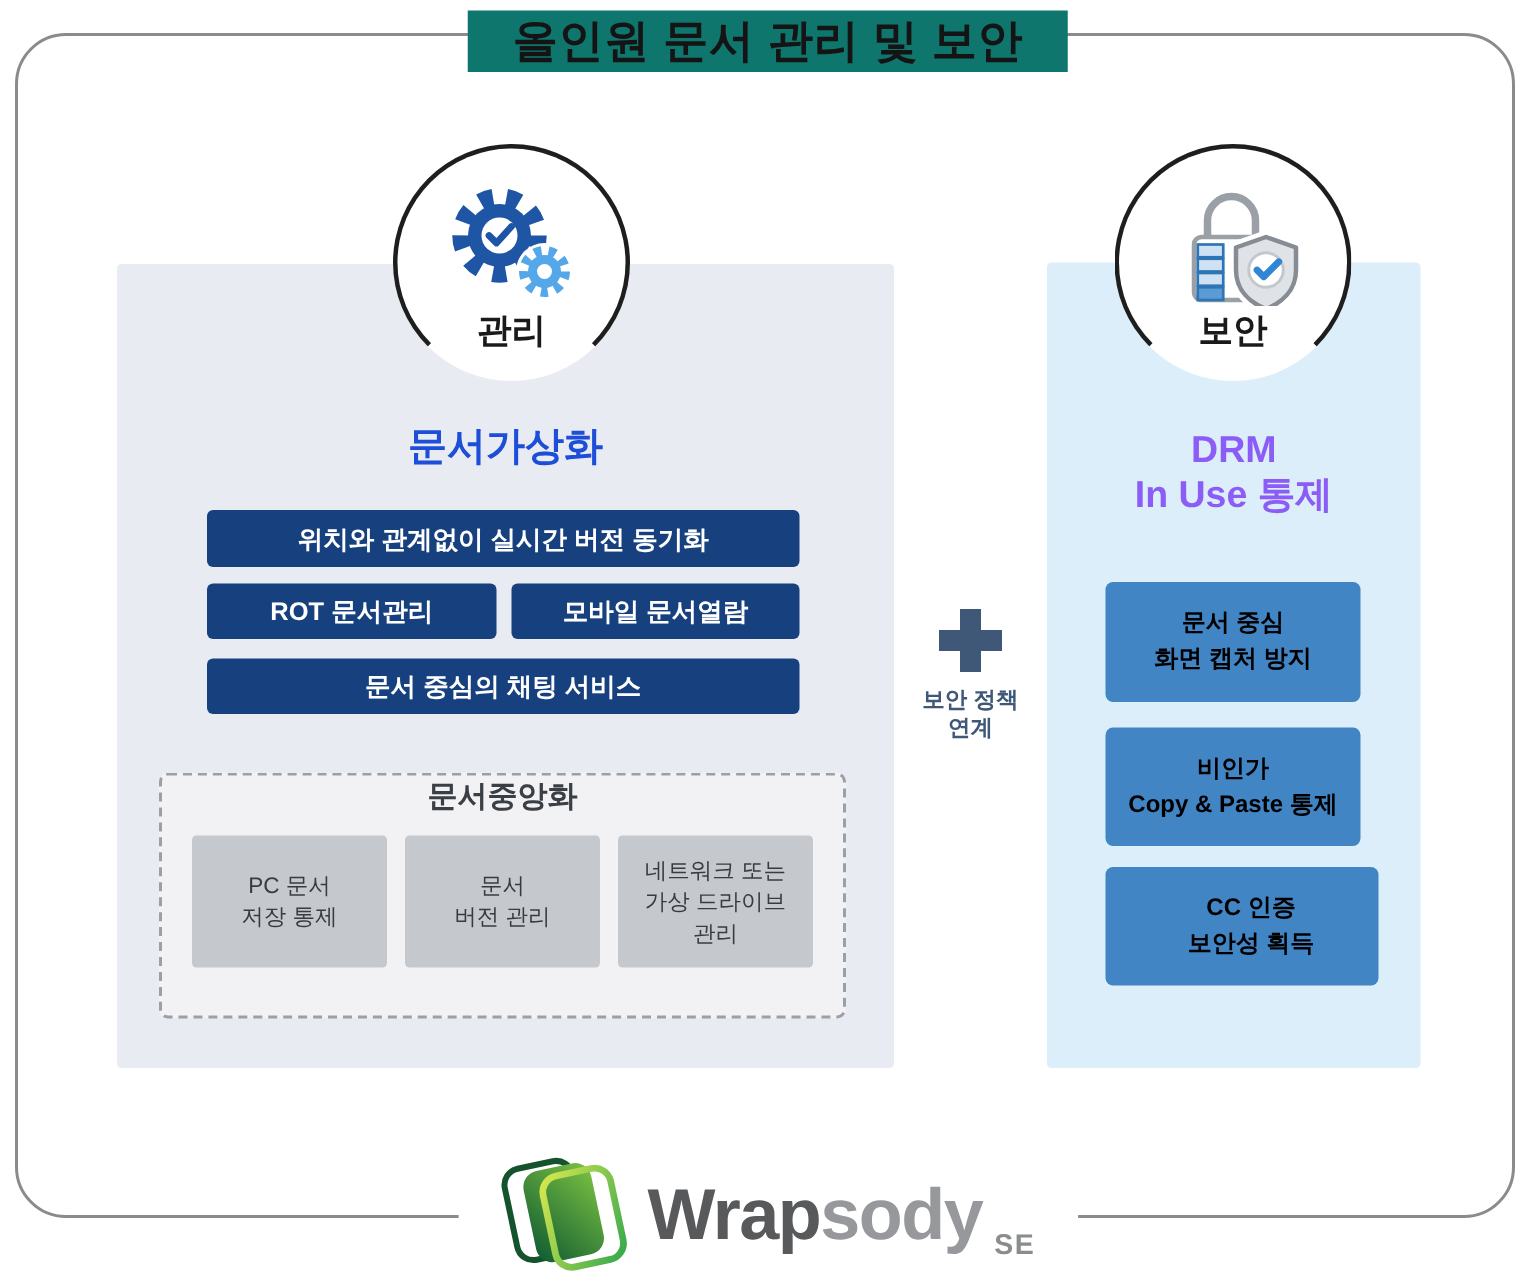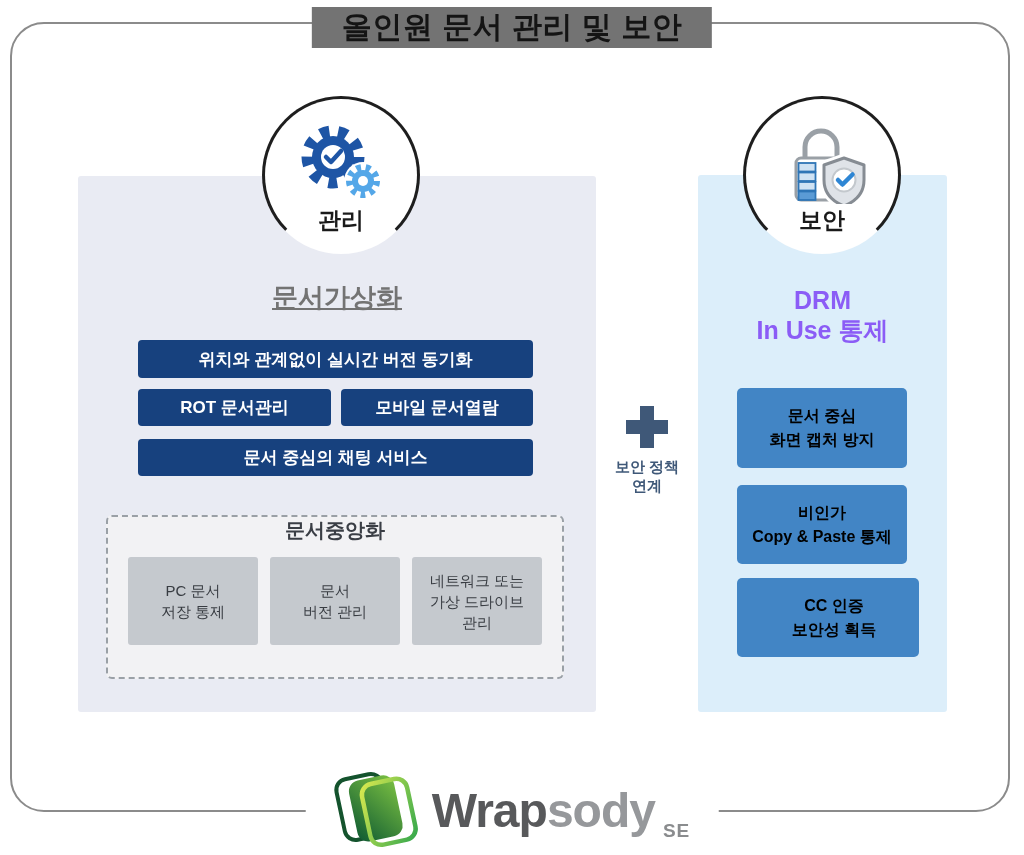--- a/index.html
+++ b/index.html
@@ -6,40 +6,40 @@
   body{
     width:1024px;height:855px;position:relative;overflow:hidden;
     background:#ffffff;font-family:"Liberation Sans",sans-serif;
   }
   .frame{
     position:absolute;left:10px;top:22px;width:1000px;height:790px;
     border:2px solid #8b8b8b;border-radius:34px;box-sizing:border-box;
   }
   .page-title{
     position:absolute;top:7px;left:50%;transform:translateX(-50%);
-    background:#737373;padding:0 30px;white-space:nowrap;
+    background:#0f766e;padding:0 30px;white-space:nowrap;
     font-size:30px;font-weight:bold;color:#141414;letter-spacing:.5px;
   }
   .panel{position:absolute;border-radius:3px;}
   .panel-left{left:78px;top:176px;width:518px;height:536px;background:#e9ebf3;}
   .panel-right{left:698px;top:175px;width:249px;height:537px;background:#dceefa;}
 
   .circle{
     position:absolute;width:158px;height:158px;border-radius:50%;
     background:#ffffff;border:3px solid #1e1e1e;border-bottom-color:transparent;
     box-sizing:border-box;display:flex;flex-direction:column;align-items:center;
   }
   .circle-left{left:262px;top:96px;}
   .circle-right{left:743px;top:96px;}
   .circle .icon{margin-top:22px;height:82px;display:flex;align-items:center;justify-content:center;}
   .circle .label{margin-top:2px;font-size:23px;font-weight:bold;color:#1a1a1a;}
 
   .section-title-left{
     position:absolute;top:104px;left:0;width:100%;text-align:center;
-    font-size:26px;font-weight:bold;color:#737373;text-decoration:underline;
+    font-size:26px;font-weight:bold;color:#1d4ed8;
   }
   .navy-btn{
     position:absolute;background:#17417e;border-radius:4px;
     display:flex;align-items:center;justify-content:center;
     color:#ffffff;font-size:17px;font-weight:bold;text-align:center;
   }
   .btn-sync{left:60px;top:164px;width:395px;height:38px;}
   .btn-rot{left:60px;top:213px;width:193px;height:37px;}
   .btn-mobile{left:263px;top:213px;width:192px;height:37px;}
   .btn-chat{left:60px;top:263px;width:395px;height:37px;}

